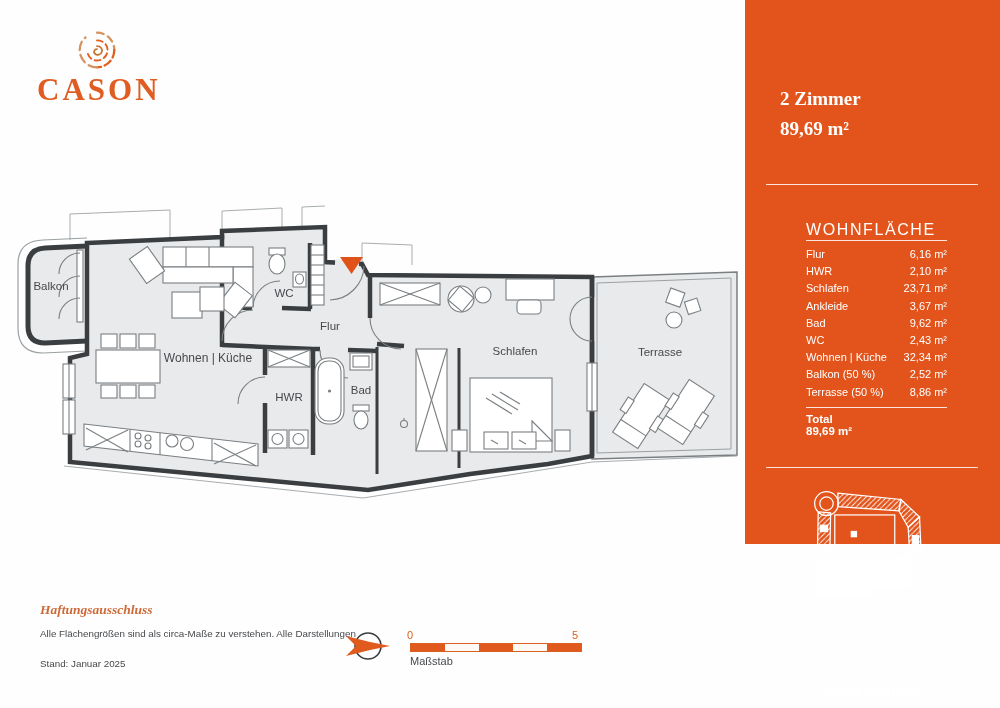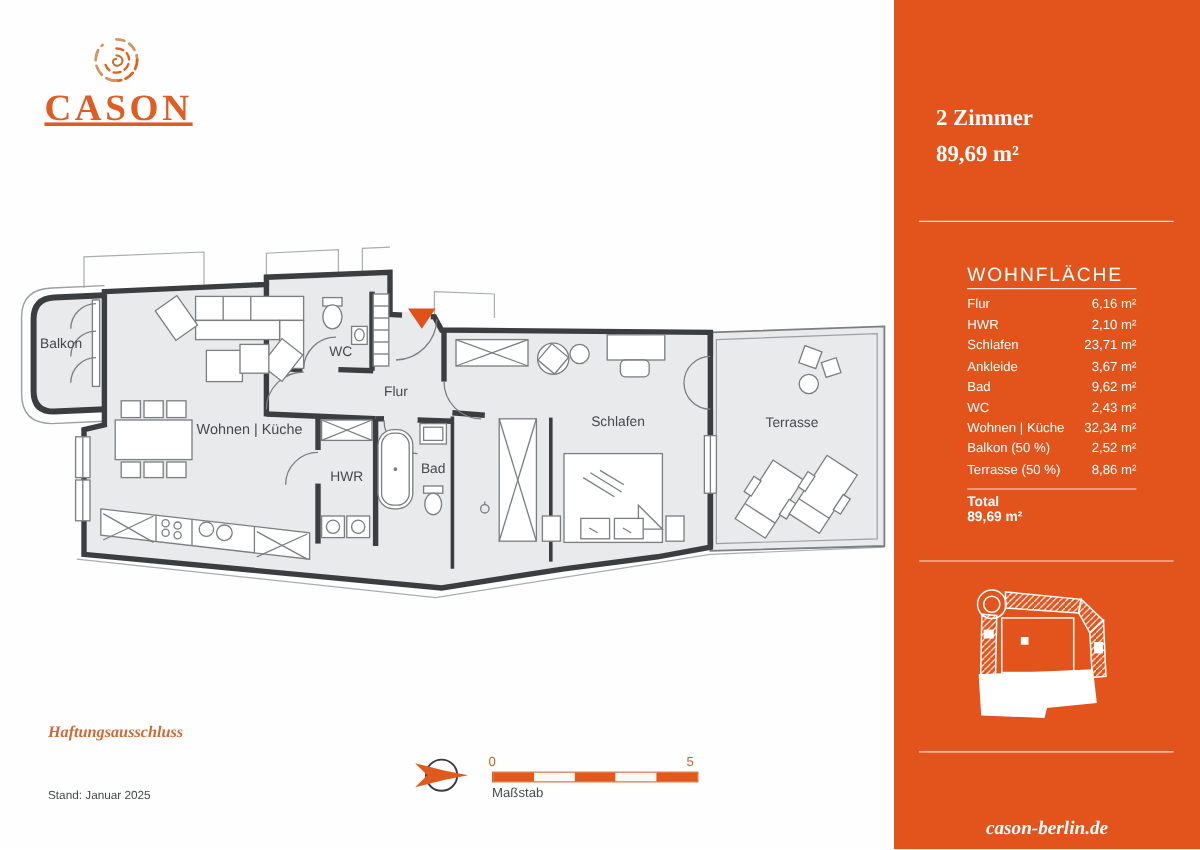--- a/index.html
+++ b/index.html
@@ -2,25 +2,25 @@
 <html><head>
 <meta charset="utf-8">
 <style>
   html,body{margin:0;padding:0;background:#ffffff;}
   #page{position:relative;width:1000px;height:708px;background:#fefefe;overflow:hidden;
         font-family:"Liberation Sans",sans-serif;}
   
   #logo{position:absolute;left:37px;top:26px;width:160px;height:80px;}
   #logo .icon{position:absolute;left:36px;top:0;width:48px;height:48px;}
   #logo .word{position:absolute;left:0;top:46px;font-family:"Liberation Serif",serif;
-              font-weight:bold;font-size:31px;letter-spacing:3px;color:#df5d22;text-decoration:underline;}
+              font-weight:bold;font-size:31px;letter-spacing:3px;color:#df5d22;}
   
   #plan-svg{position:absolute;left:8px;top:195px;width:740px;height:310px;}
   
-  #panel{position:absolute;left:745px;top:0;width:255px;height:708px;background:#e2541b;color:#fff;}
+  #panel{position:absolute;left:745px;top:0;width:255px;height:544px;background:#e2541b;color:#fff;}
   #panel .hdr{position:absolute;left:35px;top:84px;font-family:"Liberation Serif",serif;
               font-weight:bold;font-size:19px;line-height:30px;}
   .pdivider{position:absolute;left:21px;width:212px;height:0;border-top:1px solid rgba(255,255,255,.85);}
   .tdivider{position:absolute;left:61px;width:141px;height:0;border-top:1px solid rgba(255,255,255,.85);}
   #wtitle{position:absolute;left:61px;top:221px;font-size:16px;font-weight:normal;letter-spacing:1.6px;}
   #atable{position:absolute;left:61px;top:246px;width:141px;}
   #atable .row{display:flex;justify-content:space-between;height:17.2px;font-size:11px;line-height:17.2px;}
   #total-row{position:absolute;left:61px;top:413px;width:141px;display:flex;
              justify-content:space-between;font-size:11.5px;font-weight:bold;flex-direction:column;}
   #siteplan{position:absolute;left:64px;top:486px;width:126px;height:122px;}
@@ -351,20 +351,21 @@
         <circle cx="16" cy="17" r="6.5"></circle>
         <polygon points="6,74 97,70 100,96 60,100 58,108 8,106" fill="#ffffff"></polygon>
       </g>
     </svg>
 
     <div class="pdivider" style="top:626px"></div>
     <div id="website">cason-berlin.de</div>
   </div>
 
   <div id="disc-title">Haftungsausschluss</div>
+  <div class="disc-line" style="top:628px">Alle Flächengrößen sind als circa-Maße zu verstehen. Alle Darstellungen</div>
   <div class="disc-line" style="top:658px">Stand: Januar 2025</div>
 
   <svg id="north" viewBox="0 0 50 36">
     <circle cx="24" cy="18" r="13" fill="none" stroke="#3a3d3f" stroke-width="1.6"></circle>
     <path d="M2,8 L26,14 L46,18 L26,22 L2,28 L12,18 Z" fill="#e05a1e"></path>
   </svg>
   <span class="scale-num" style="left:407px">0</span>
   <span class="scale-num" style="left:572px">5</span>
   <div id="scalebar">
     <div class="seg on"></div>

